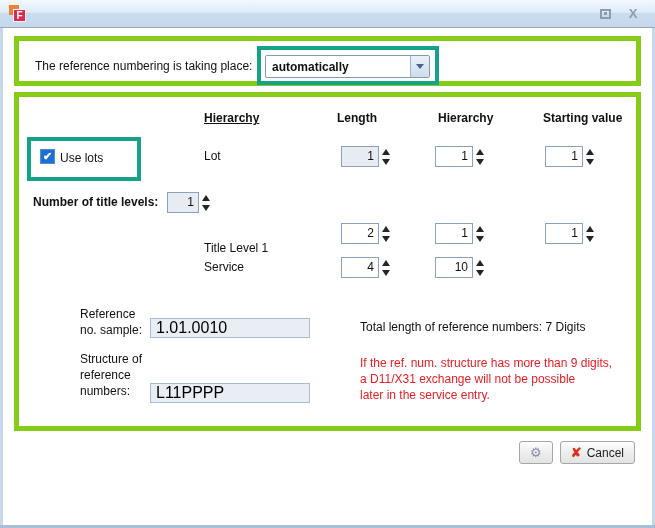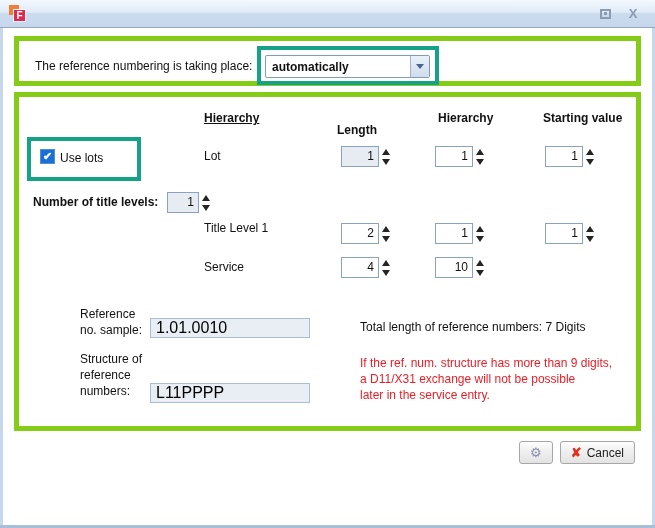--- a/index.html
+++ b/index.html
@@ -108,21 +108,21 @@
       <span class="dd-btn">
         <span class="dd-arrow"></span>
       </span>
     </div>
     <div class="hl" style="left:238px; top:5px; width:182px; height:39px;"></div>
   </div>
 
   <div class="panel panel-main">
 
     <span class="hdr" style="left:185px; top:14px;text-decoration:underline;">Hierarchy</span>
-    <span class="hdr" style="left:318px; top:14px;margin-top:12px;">Length</span>
+    <span class="hdr" style="left:318px; top:14px;">Length</span>
     <span class="hdr" style="left:419px; top:14px;">Hierarchy</span>
     <span class="hdr" style="left:524px; top:14px;">Starting value</span>
 
     <div class="hl" style="left:8px; top:40px; width:114px; height:44px;"></div>
     <div class="checkbox"></div>
     <span class="lbl" style="left:41px; top:54px;">Use lots</span>
 
     <span class="lbl" style="left:185px; top:52px;text-align:center;">Lot</span>
     <div class="spin" style="left:322px; top:49px;">
       <div class="spin-box disabled">1</div>
@@ -148,21 +148,21 @@
 
     <span class="lbl" style="left:14px; top:98px;font-weight:bold;">Number of title levels:</span>
     <div class="spin" style="left:148px; top:95px;">
       <div class="spin-box disabled" style="width:32px;">1</div>
       <div class="spin-arrows">
         <div class="tri-up"></div>
         <div class="tri-down"></div>
       </div>
     </div>
 
-    <span class="lbl" style="left:185px; top:124px;">Title Level 1</span>
+    <span class="lbl" style="left:185px; top:144px;">Title Level 1</span>
     <div class="spin" style="left:322px; top:126px;">
       <div class="spin-box">2</div>
       <div class="spin-arrows">
         <div class="tri-up"></div>
         <div class="tri-down"></div>
       </div>
     </div>
     <div class="spin" style="left:416px; top:126px;">
       <div class="spin-box">1</div>
       <div class="spin-arrows">

